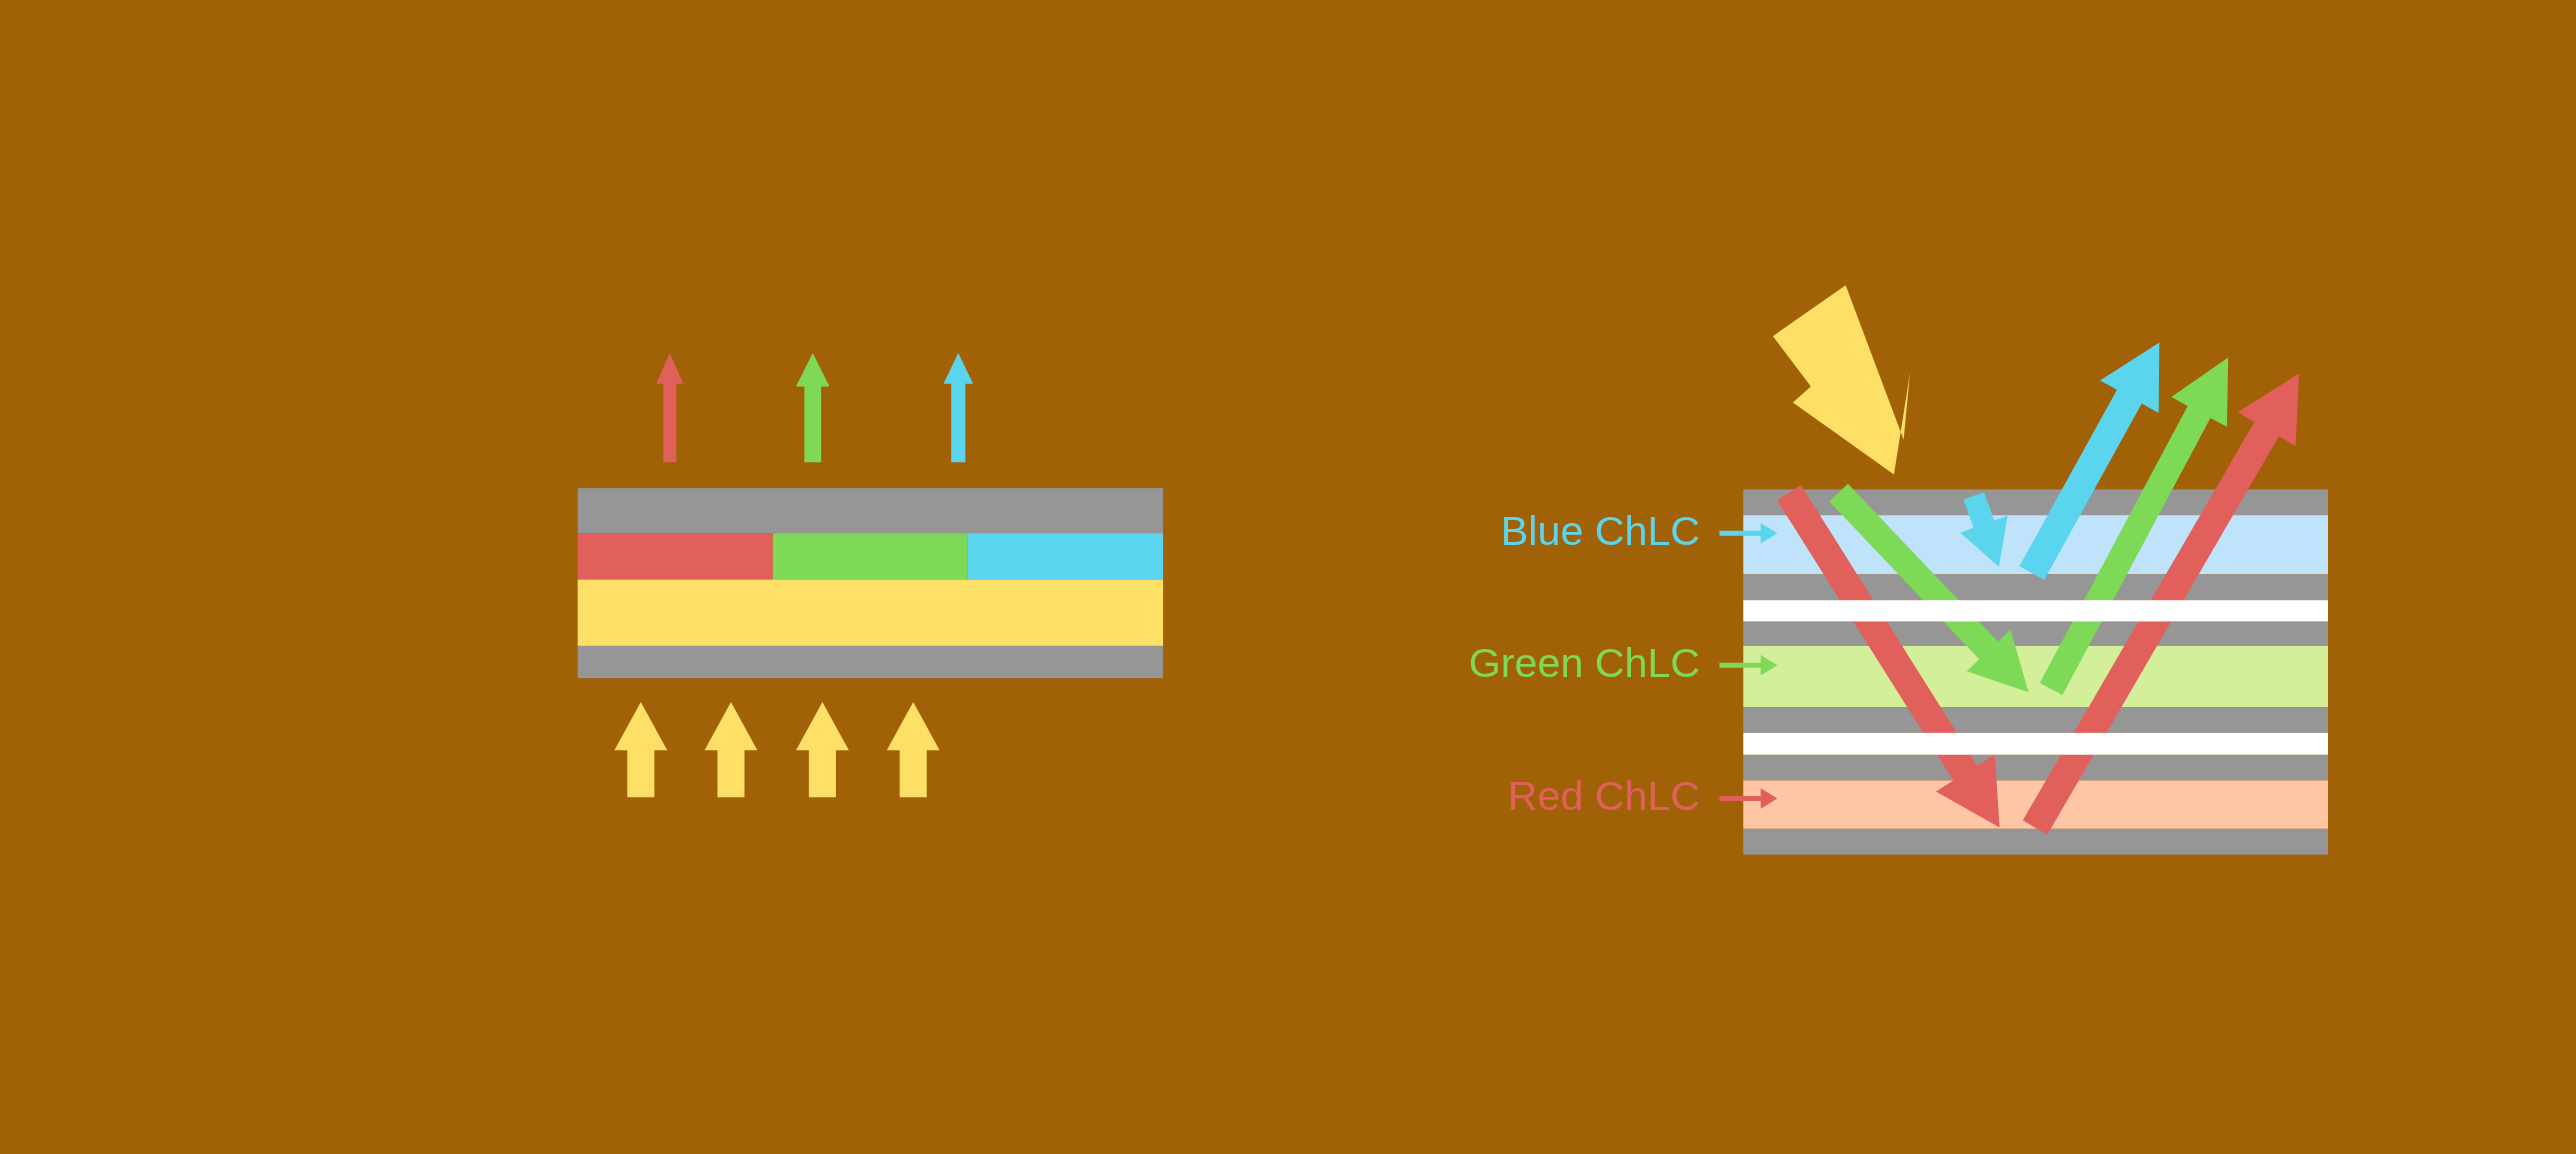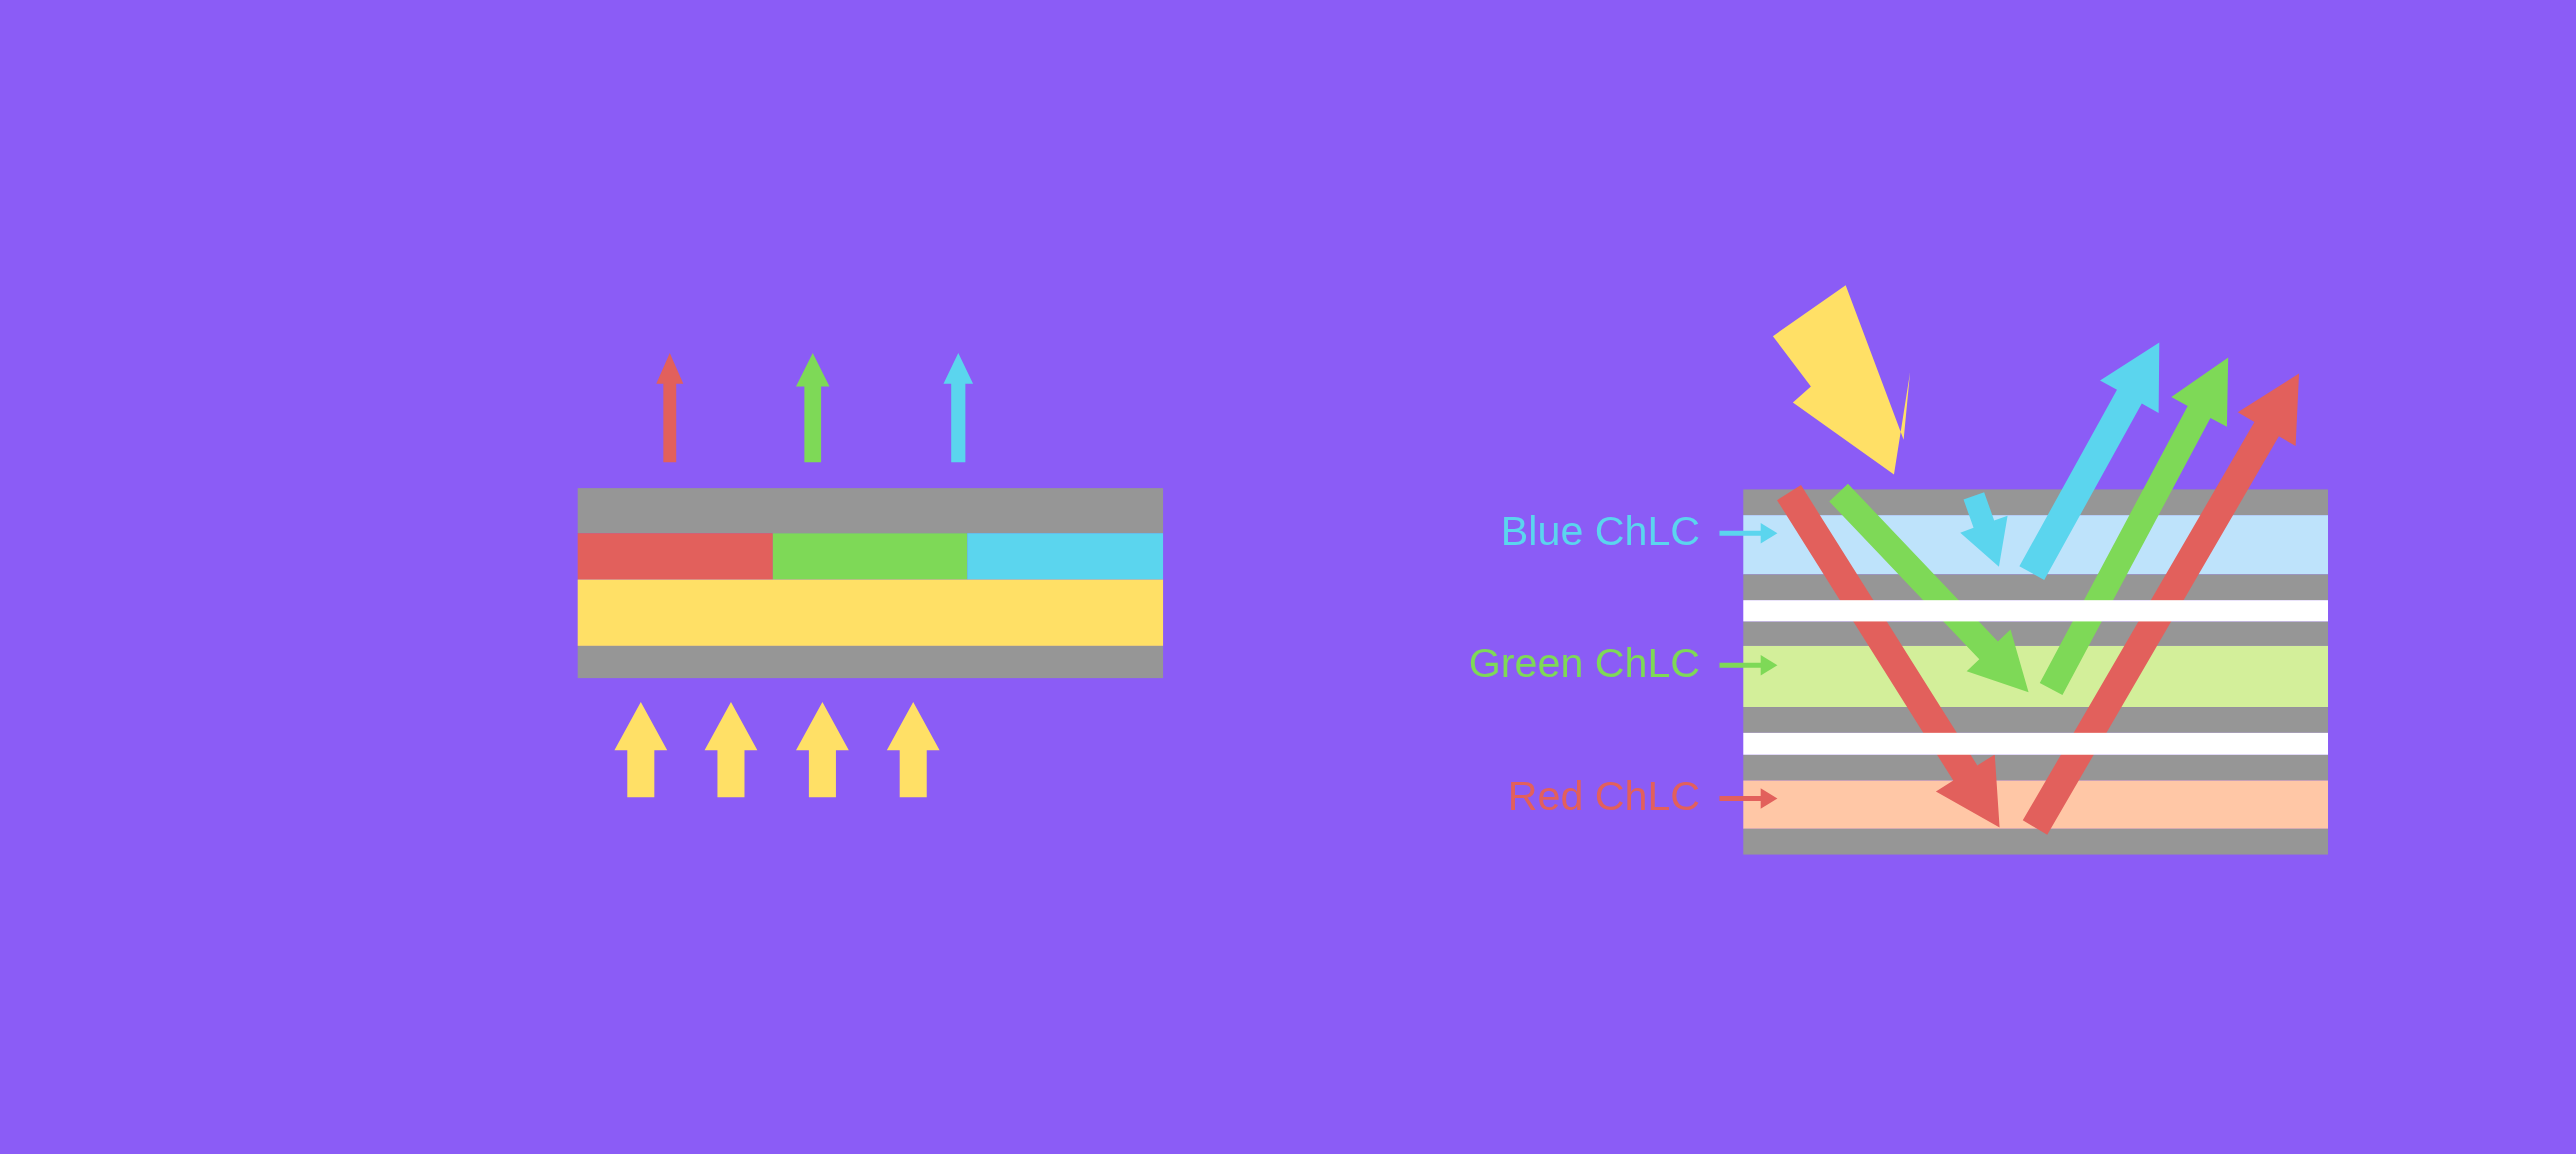--- a/index.html
+++ b/index.html
@@ -1,18 +1,18 @@
 <!DOCTYPE html>
 <html style="font-size:10.3px"><head>
 <meta charset="utf-8">
 <title>ChLC Stack Diagram</title>
 <style>
   html,body{margin:0;padding:0;background:#ffffff;}
   body{width:2576px;height:1154px;overflow:hidden;font-family:"Liberation Sans",sans-serif;}
-  #stage{position:relative;width:2576px;height:1154px;background:#8b5cf6;}
+  #stage{position:relative;width:2576px;height:1154px;background:#a16207;}
   #stage svg{position:absolute;left:0;top:0;width:2576px;height:1154px;display:block;}
 </style>
 </head>
 <body>
 
 <div id="stage">
   <svg id="scene" viewBox="0 0 4000 1792" xmlns="http://www.w3.org/2000/svg">
       <polygon points="995,1090 1036,1165 1016,1165 1016,1238 974,1238 974,1165 954,1165" fill="#ffe066"></polygon>
       <polygon points="1135,1090 1176,1165 1156,1165 1156,1238 1114,1238 1114,1165 1094,1165" fill="#ffe066"></polygon>
       <polygon points="1277,1090 1318,1165 1298,1165 1298,1238 1256,1238 1256,1165 1236,1165" fill="#ffe066"></polygon>

